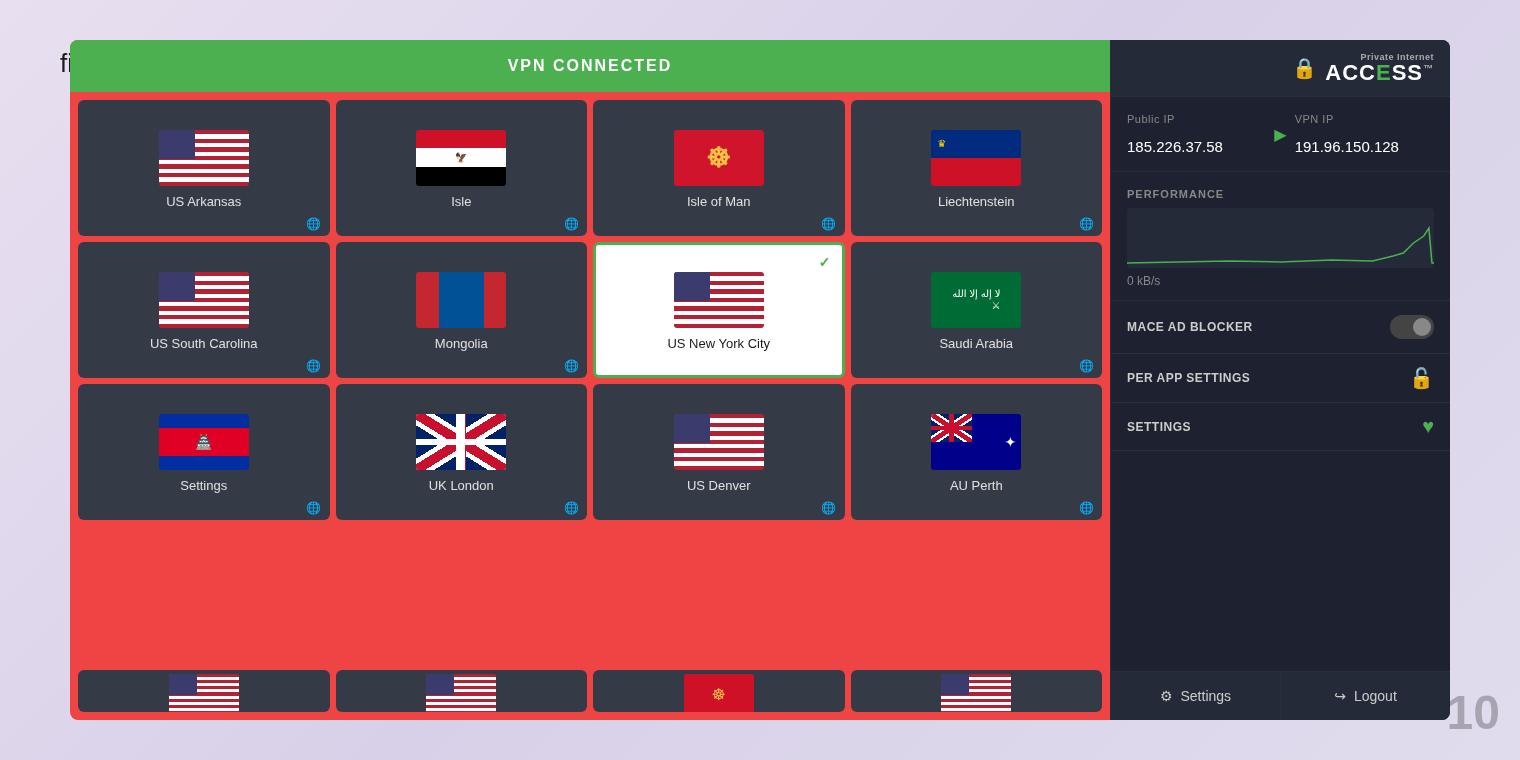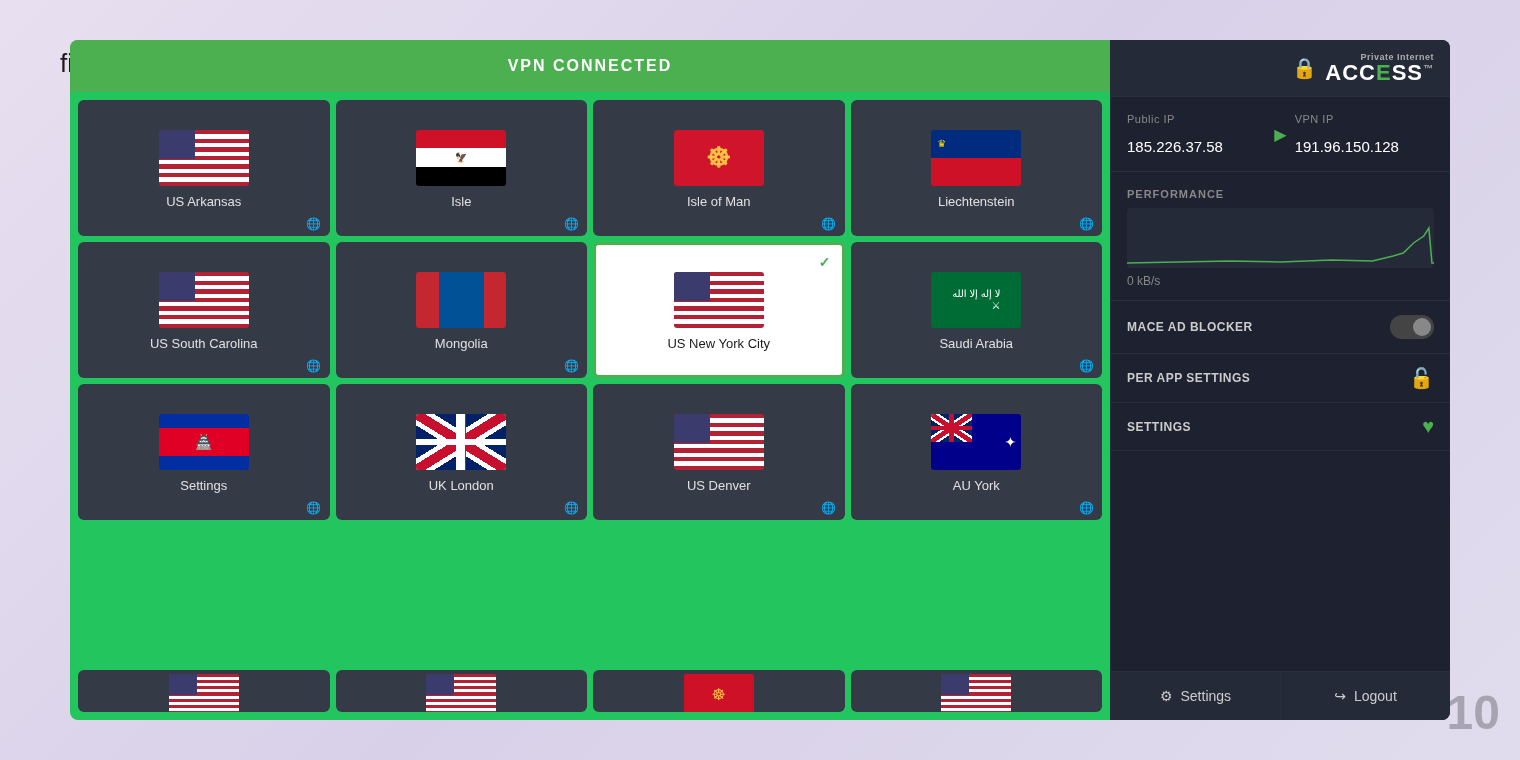--- a/index.html
+++ b/index.html
@@ -27,21 +27,21 @@
       display: flex;
       width: 100%;
       height: 100%;
       border-radius: 8px;
       overflow: hidden;
     }
 
     
     .left-panel {
       flex: 1;
-      background: #22c55e;
+      background: #ef4444;
       display: flex;
       flex-direction: column;
     }
 
     .vpn-banner {
       background: #4caf50;
       height: 52px;
       display: flex;
       align-items: center;
       justify-content: center;
@@ -682,21 +682,21 @@
                 <div style="width:100%;height:100%;position:relative;">
                   <div style="position:absolute;inset:0;background:#012169;"></div>
                   <div style="position:absolute;inset:0;background:linear-gradient(to bottom right,transparent 45%,#C8102E 45%,#C8102E 55%,transparent 55%),linear-gradient(to bottom left,transparent 45%,#C8102E 45%,#C8102E 55%,transparent 55%),linear-gradient(to bottom right,transparent 40%,white 40%,white 60%,transparent 60%),linear-gradient(to bottom left,transparent 40%,white 40%,white 60%,transparent 60%);"></div>
                   <div style="position:absolute;inset:0;background:linear-gradient(to right,transparent 45%,white 45%,white 55%,transparent 55%),linear-gradient(to bottom,transparent 45%,white 45%,white 55%,transparent 55%);"></div>
                   <div style="position:absolute;inset:0;background:linear-gradient(to right,transparent 44%,#C8102E 44%,#C8102E 56%,transparent 56%),linear-gradient(to bottom,transparent 44%,#C8102E 44%,#C8102E 56%,transparent 56%);"></div>
                 </div>
               </div>
               <div class="flag-au-stars">✦</div>
             </div>
           </div>
-          <span class="location-name">AU York</span>
+          <span class="location-name">AU Perth</span>
           <span class="globe-icon">🌐</span>
         </div>
 
       </div>
 
       <div class="partial-row">
         <div class="partial-bottom-card">
           <div class="partial-flag-img">
             <div class="flag-us-inner" style="width:100%;height:100%;position:relative;">
               <div style="position:absolute;inset:0;background:repeating-linear-gradient(to bottom,#B22234 0%,#B22234 7.69%,#FFFFFF 7.69%,#FFFFFF 15.38%,#B22234 15.38%,#B22234 23.07%,#FFFFFF 23.07%,#FFFFFF 30.76%,#B22234 30.76%,#B22234 38.45%,#FFFFFF 38.45%,#FFFFFF 46.15%,#B22234 46.15%,#B22234 53.84%,#FFFFFF 53.84%,#FFFFFF 61.53%,#B22234 61.53%,#B22234 69.23%,#FFFFFF 69.23%,#FFFFFF 76.92%,#B22234 76.92%,#B22234 84.61%,#FFFFFF 84.61%,#FFFFFF 92.30%,#B22234 92.30%,#B22234 100%);"></div>

